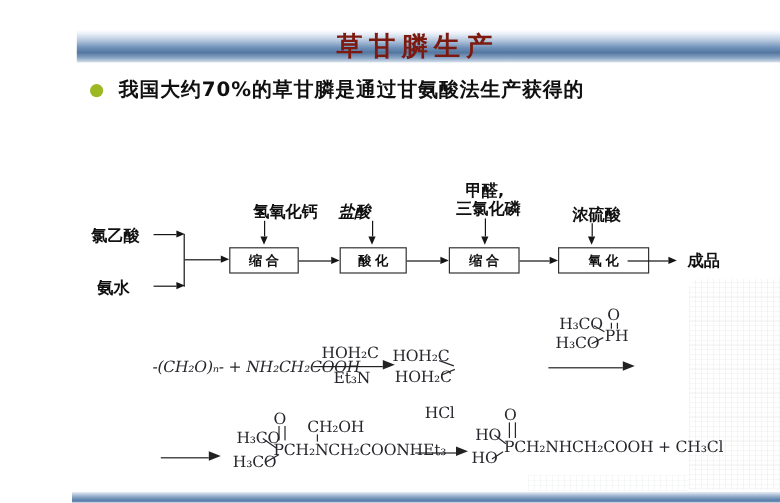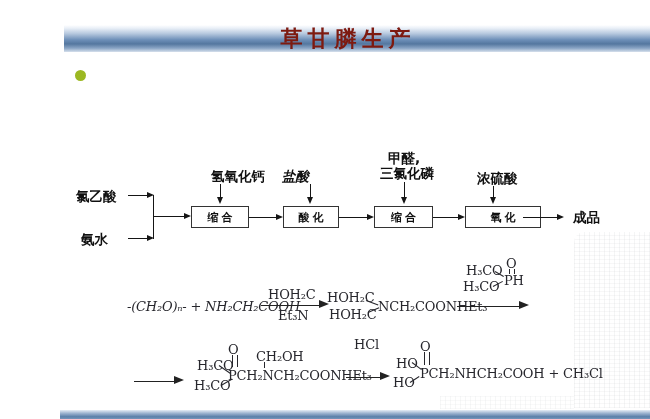--- a/index.html
+++ b/index.html
@@ -50,20 +50,21 @@
 </head>
 <body>
 
 <div id="slide">
 
   <div class="titlebar">
     <div class="titletext">草甘膦生产</div>
   </div>
 
   <div class="bullet"></div>
+  <div class="bullettext cjk">我国大约70%的草甘膦是通过甘氨酸法生产获得的</div>
 
   <div class="flabel cjk" style="left:60px;top:188px;">氯乙酸</div>
   <div class="harrow" style="left:112px;top:195px;width:19px;"></div>
   <div class="flabel cjk" style="left:65px;top:231px;">氨水</div>
   <div class="harrow" style="left:112px;top:238px;width:19px;"></div>
   <div class="vline" style="left:137px;top:195px;height:44px;"></div>
   <div class="harrow" style="left:138px;top:216px;width:30px;"></div>
 
   <div class="flabel cjk" style="left:195px;top:168px;">氢氧化钙</div>
   <div class="varrow" style="left:204px;top:184px;height:13px;"></div>
@@ -90,21 +91,20 @@
   <div class="eq" style="left:111px;top:299px;font-style:italic;">-(CH₂O)ₙ- + NH₂CH₂COOH</div>
 
   <div class="eq" style="left:252px;top:287px;">HOH₂C</div>
   <div class="eqarrow" style="left:245px;top:305px;width:58px;"></div>
   <div class="eq" style="left:262px;top:308px;">Et₃N</div>
 
   <div class="eq" style="left:311px;top:290px;">HOH₂C</div>
   <div class="eq" style="left:313px;top:307px;">HOH₂C</div>
   <div class="bond" style="left:350px;top:300px;width:13px;transform:rotate(20deg);"></div>
   <div class="bond" style="left:352px;top:312px;width:12px;transform:rotate(-23deg);"></div>
-  <div class="eq" style="left:362px;top:299px;">NCH₂COONHEt₃</div>
 
   <div class="eq" style="left:450px;top:263px;">H₃CO</div>
   <div class="eq" style="left:447px;top:279px;">H₃CO</div>
   <div class="bond" style="left:479px;top:271px;width:10px;transform:rotate(30deg);"></div>
   <div class="bond" style="left:477px;top:286px;width:11px;transform:rotate(-28deg);"></div>
   <div class="eq" style="left:490px;top:256px;">O</div>
   <div class="dbl" style="left:493px;top:269px;height:5px;"></div>
   <div class="eq" style="left:488px;top:273px;">PH</div>
   <div class="eqarrow" style="left:441px;top:306px;width:62px;"></div>
 

